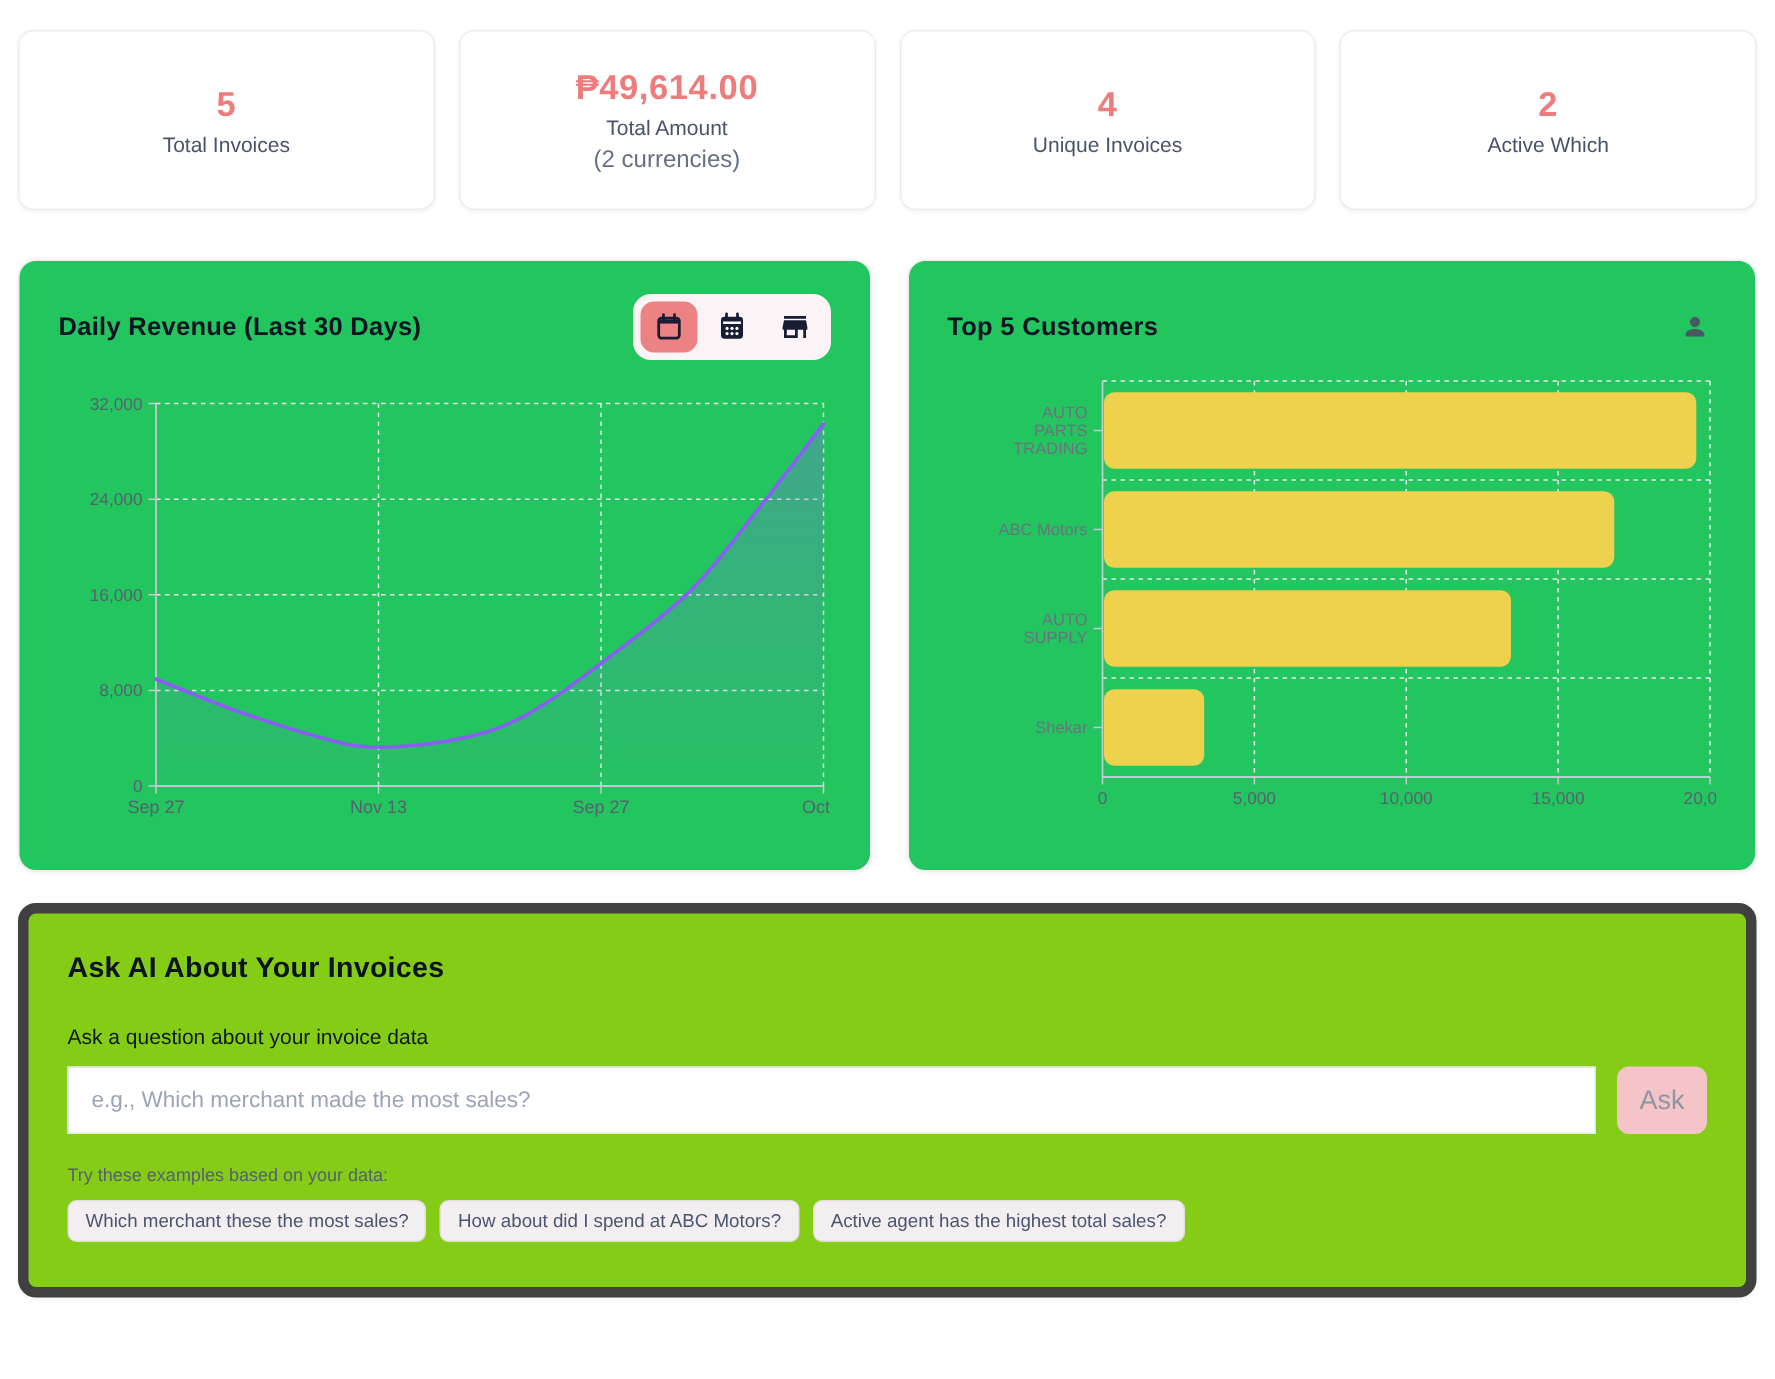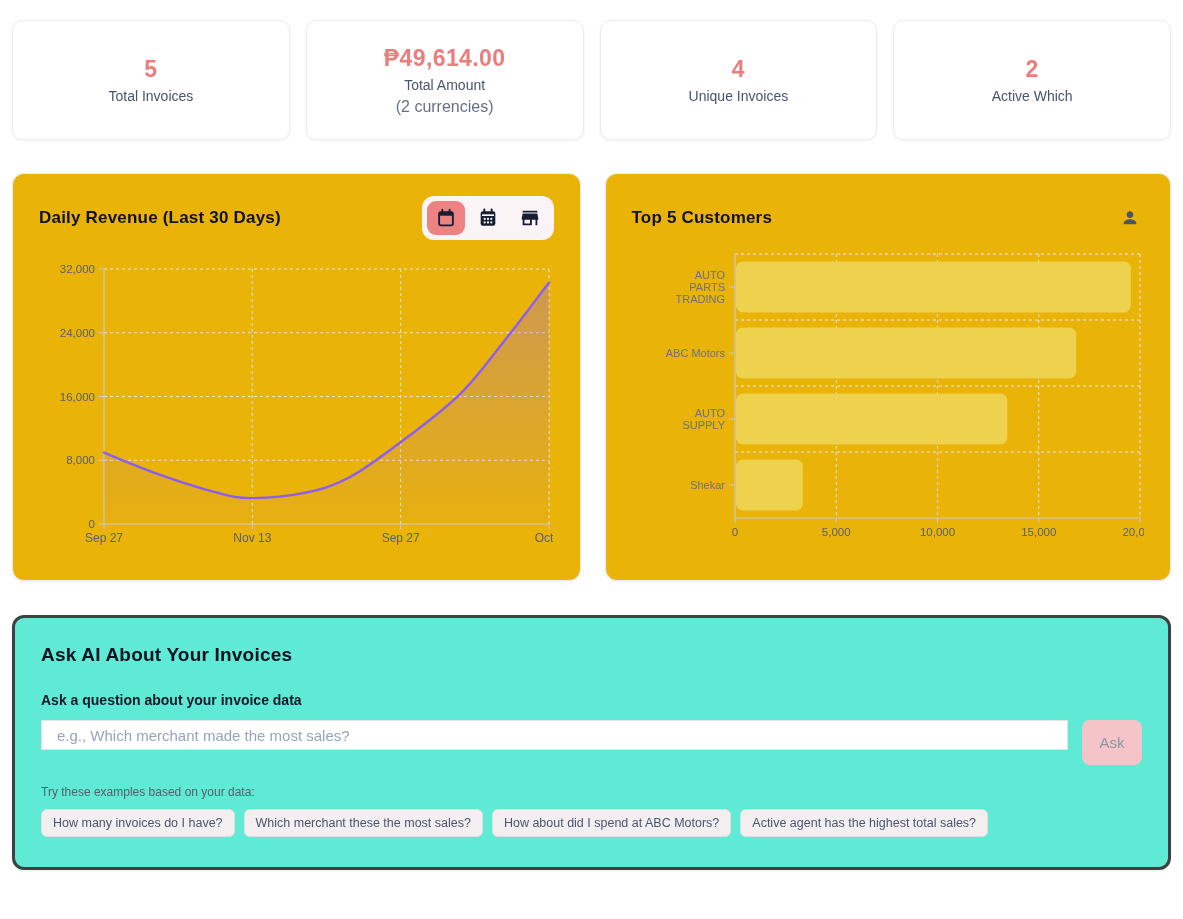--- a/index.html
+++ b/index.html
@@ -11,43 +11,43 @@
   .stat-card{background:#fff;border:1px solid #ebedf1;border-radius:10px;
     box-shadow:0 1px 3px rgba(16,24,40,.06);height:120px;display:flex;flex-direction:column;
     align-items:center;justify-content:center;gap:5px;text-align:center}
   .stat-value{font-size:23px;font-weight:700;color:#ed7c7c;letter-spacing:.4px}
   .stat-label{font-size:14px;color:#49536b}
   .stat-sub{font-size:16px;color:#667085}
   .stat-sub:empty{display:none}
 
   
   .charts-row{display:grid;grid-template-columns:566fr 564fr;gap:24px;margin-top:33px}
-  .panel{background:#eab308;border:1px solid #ebedf1;border-radius:12px;
+  .panel{background:#22c55e;border:1px solid #ebedf1;border-radius:12px;
     box-shadow:0 1px 3px rgba(16,24,40,.07);height:408px;padding:20px 26px;overflow:hidden}
   .panel-head{display:flex;justify-content:space-between;align-items:center;min-height:48px}
   .panel-title{font-size:17px;font-weight:600;color:#0e1426;letter-spacing:.2px}
   .toolbar{background:#fbf4f6;border-radius:12px;padding:5px;display:flex;gap:4px}
   .tb-btn{width:38px;height:34px;border:none;background:transparent;border-radius:9px;
     display:flex;align-items:center;justify-content:center;cursor:pointer}
   .tb-btn.active{background:#ec8282}
   .tb-btn svg{display:block}
   .person-wrap{width:28px;height:28px;display:flex;align-items:center;justify-content:center}
   svg text{font-family:"Liberation Sans",sans-serif}
 
   
-  .ask-card{background:#5eead4;border:3px solid #404040;border-radius:12px;
-    box-shadow:0 1px 3px rgba(16,24,40,.07);margin-top:34px;padding:26px 26px 30px 26px}
+  .ask-card{background:#84cc16;border:7px solid #404040;border-radius:12px;
+    box-shadow:0 1px 3px rgba(16,24,40,.07);margin-top:21px;padding:26px 26px 30px 26px}
   .ask-title{font-size:19px;font-weight:600;color:#0c1222;letter-spacing:.2px}
-  .ask-label{margin-top:26px;font-size:14px;font-weight:700;color:#101828}
+  .ask-label{margin-top:26px;font-size:14px;font-weight:400;color:#101828}
   .ask-row{display:flex;gap:14px;margin-top:12px}
-  .ask-input{flex:1;height:30px;border:1px solid #dfe3ea;border-radius:0;padding:0 15px;
+  .ask-input{flex:1;height:45px;border:1px solid #dfe3ea;border-radius:0;padding:0 15px;
     font-size:15px;color:#101828;outline:none;background:#fff}
   .ask-input::placeholder{color:#9aa3b8}
   .ask-btn{width:60px;height:45px;border:none;border-radius:8px;background:#f5c4c9;
-    color:#8d96a3;font-size:15px;font-weight:500;cursor:pointer}
+    color:#8d96a3;font-size:18px;font-weight:500;cursor:pointer}
   .examples-label{margin-top:20px;font-size:12px;color:#57606f}
   .chip-row{display:flex;gap:9px;margin-top:10px;flex-wrap:wrap}
   .chip{background:#f3eff1;border:1px solid #e3dde0;border-radius:6px;padding:6px 11px;
     font-size:12.5px;color:#4b5470;cursor:pointer;white-space:nowrap}
 </style>
 </head>
 <body>
 
 <div class="page">
 
@@ -202,20 +202,19 @@
 
   <div class="ask-card">
     <div class="ask-title">Ask AI About Your Invoices</div>
     <div class="ask-label">Ask a question about your invoice data</div>
     <div class="ask-row">
       <input class="ask-input" type="text" placeholder="e.g., Which merchant made the most sales?" style="">
       <button class="ask-btn">Ask</button>
     </div>
     <div class="examples-label">Try these examples based on your data:</div>
     <div class="chip-row">
-        <button class="chip">How many invoices do I have?</button>
         <button class="chip">Which merchant these the most sales?</button>
         <button class="chip">How about did I spend at ABC Motors?</button>
         <button class="chip">Active agent has the highest total sales?</button>
       </div>
   </div>
 
 </div>
 
 </body></html>

